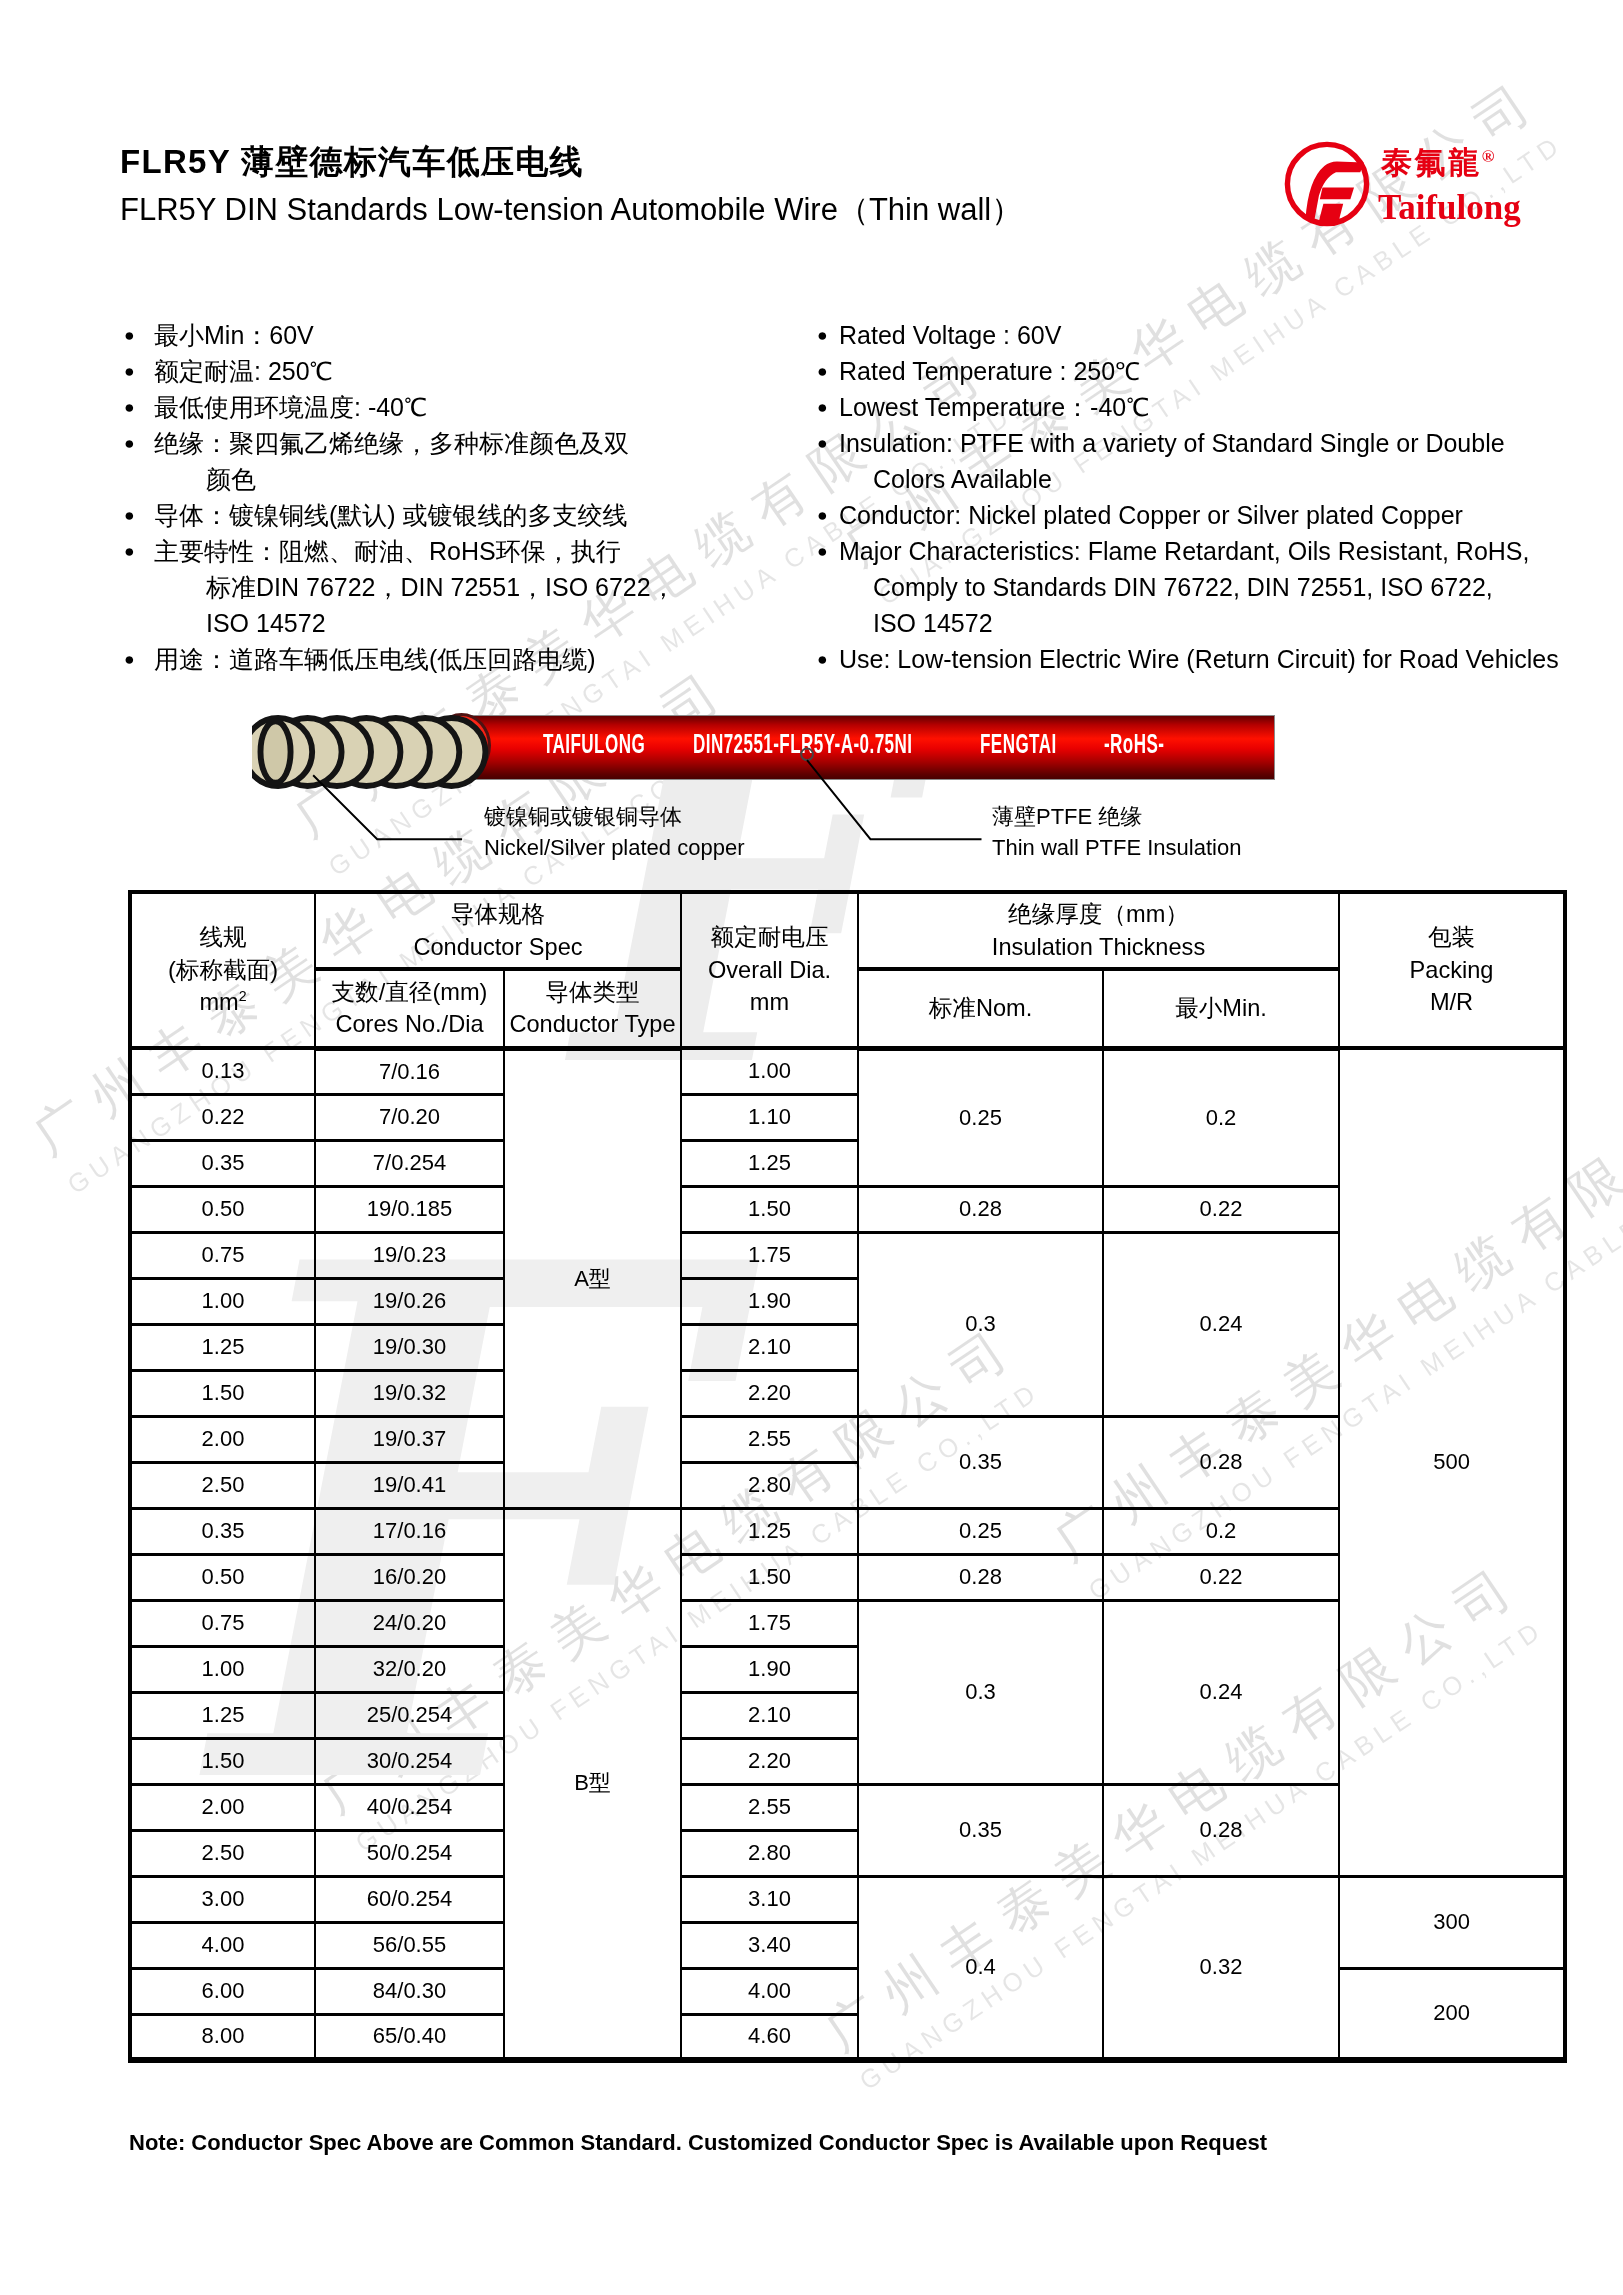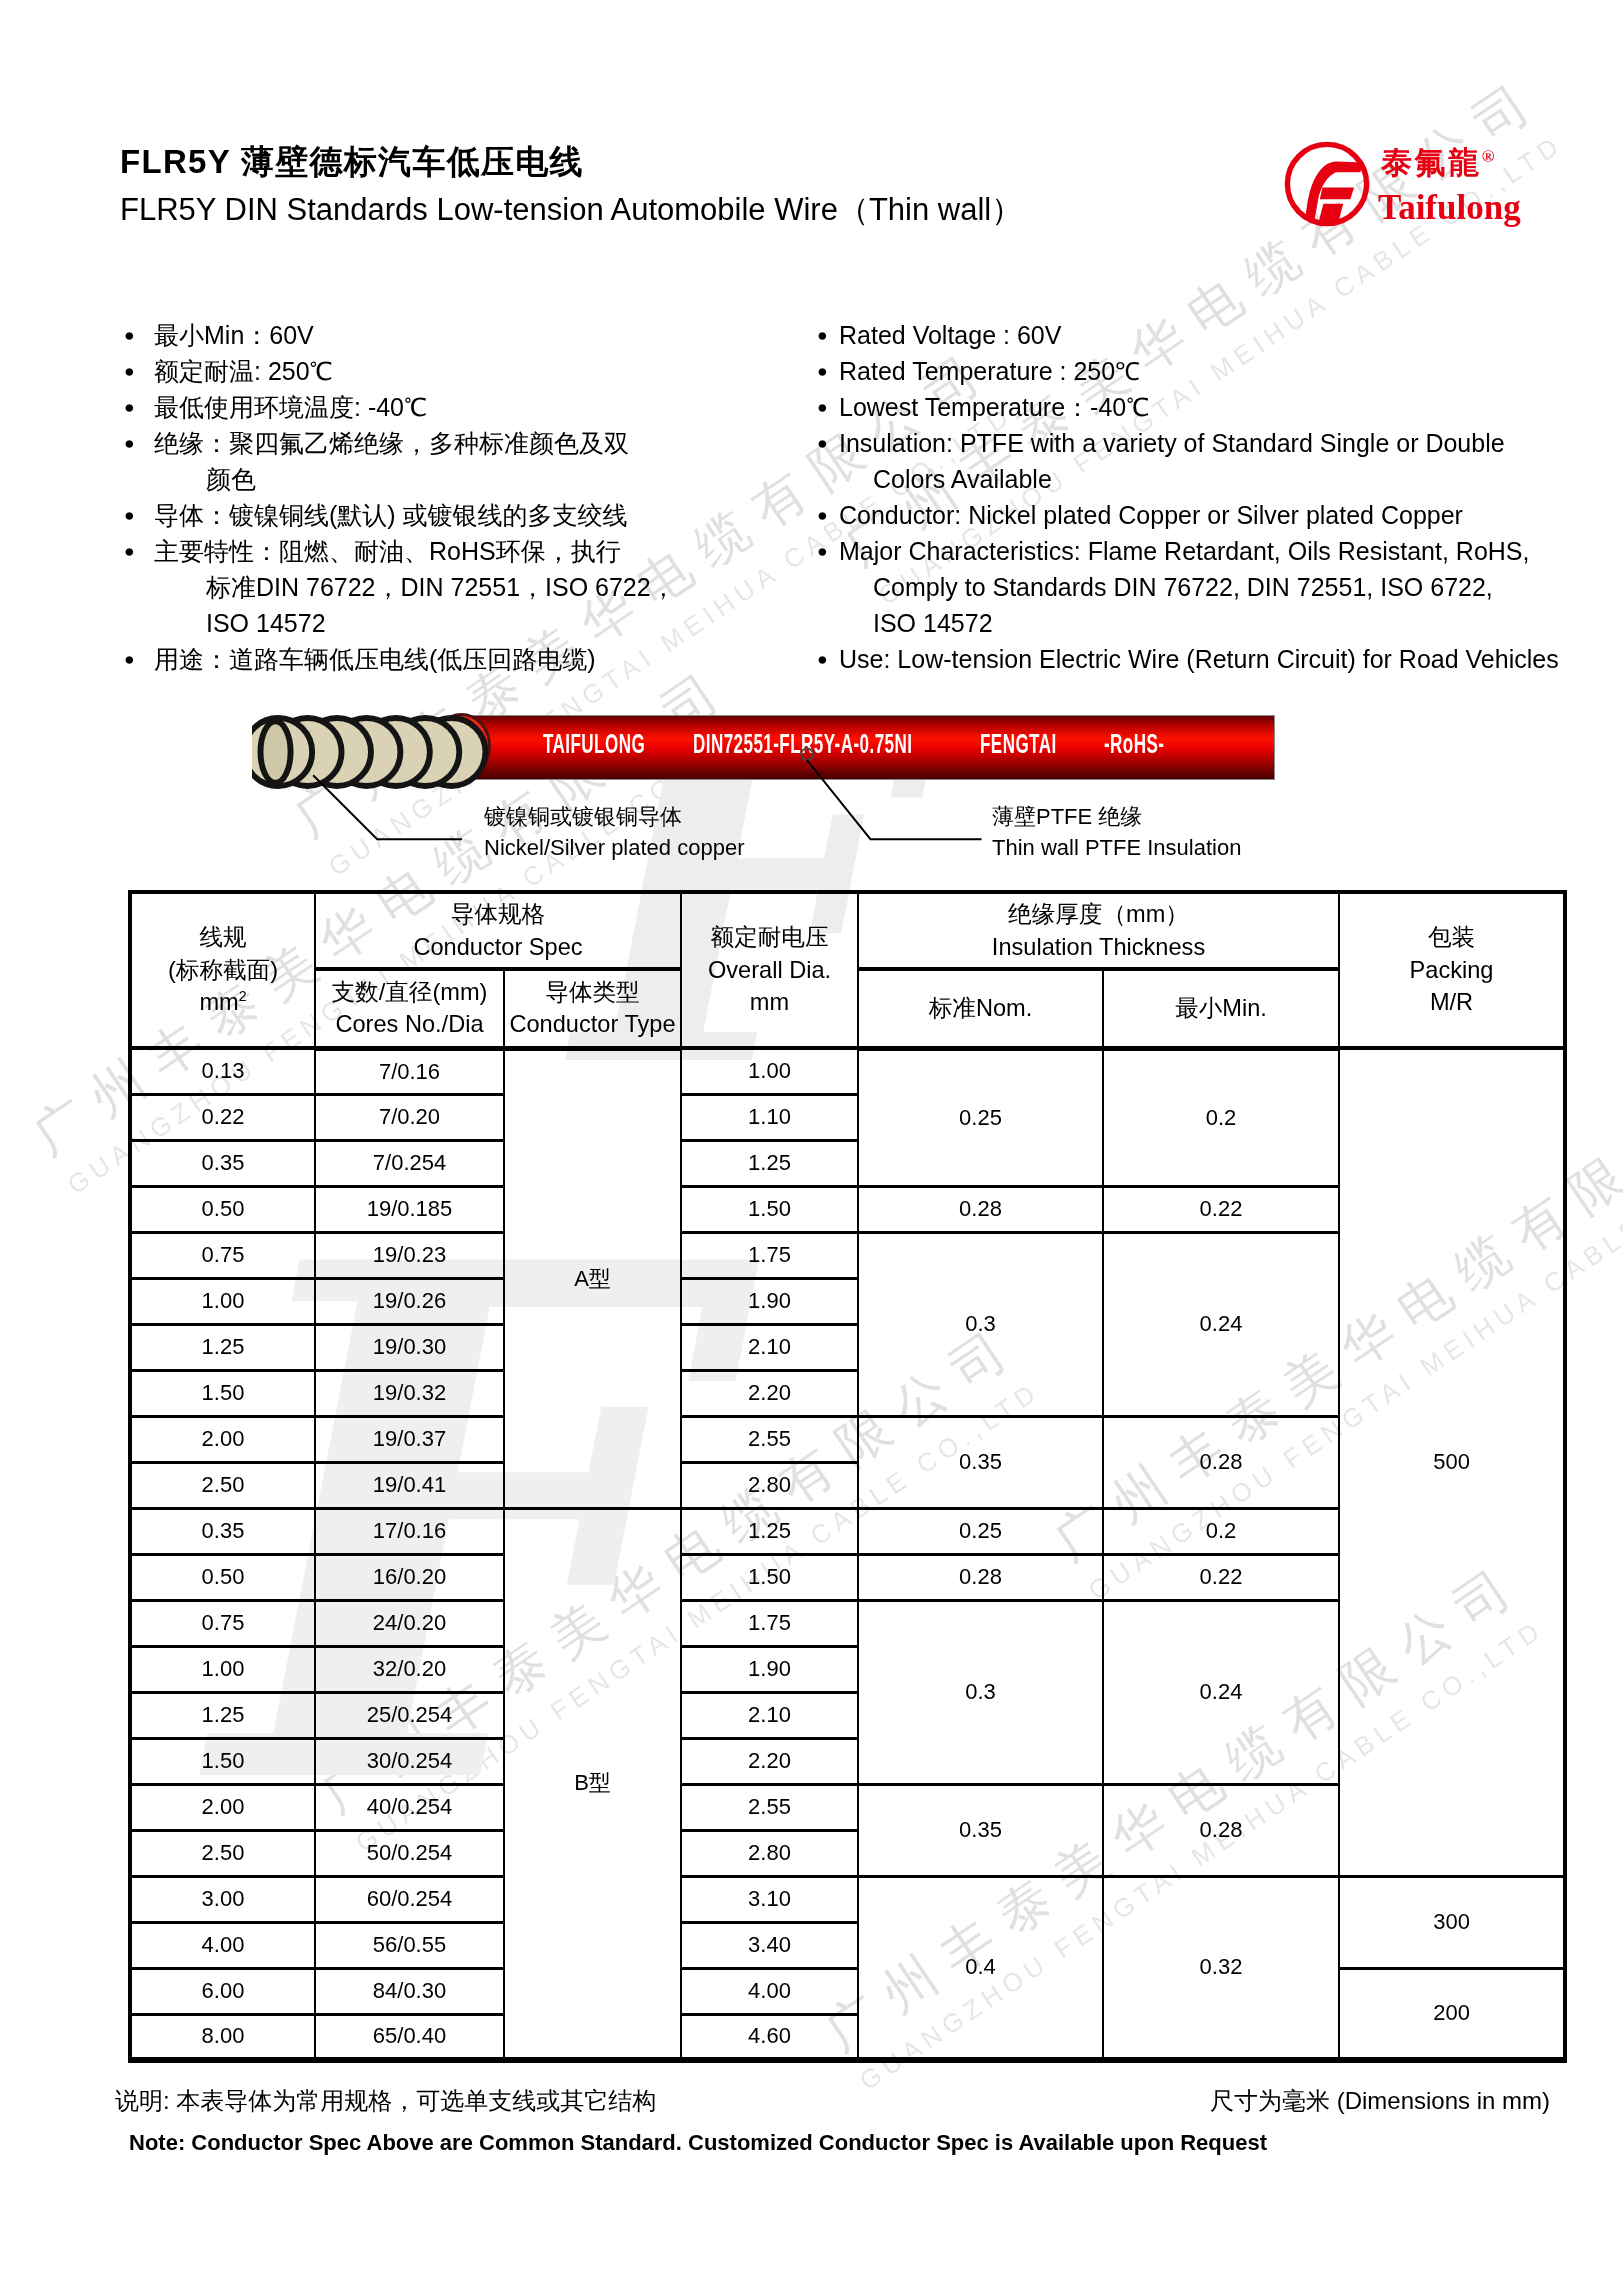--- a/index.html
+++ b/index.html
@@ -430,20 +430,16 @@
           </tr>
           <tr>
             <td>8.00</td>
             <td>65/0.40</td>
             <td>4.60</td>
           </tr>
         </tbody>
     </table>
   </div>
 
-  <div id="footer-row">
-    <span>说明: 本表导体为常用规格，可选单支线或其它结构</span>
-    <span>尺寸为毫米 (Dimensions in mm)</span>
-  </div>
   <div id="note-en">Note: Conductor Spec Above are Common Standard. Customized Conductor Spec is Available upon Request</div>
 
 </div>
 
 
 </body></html>

